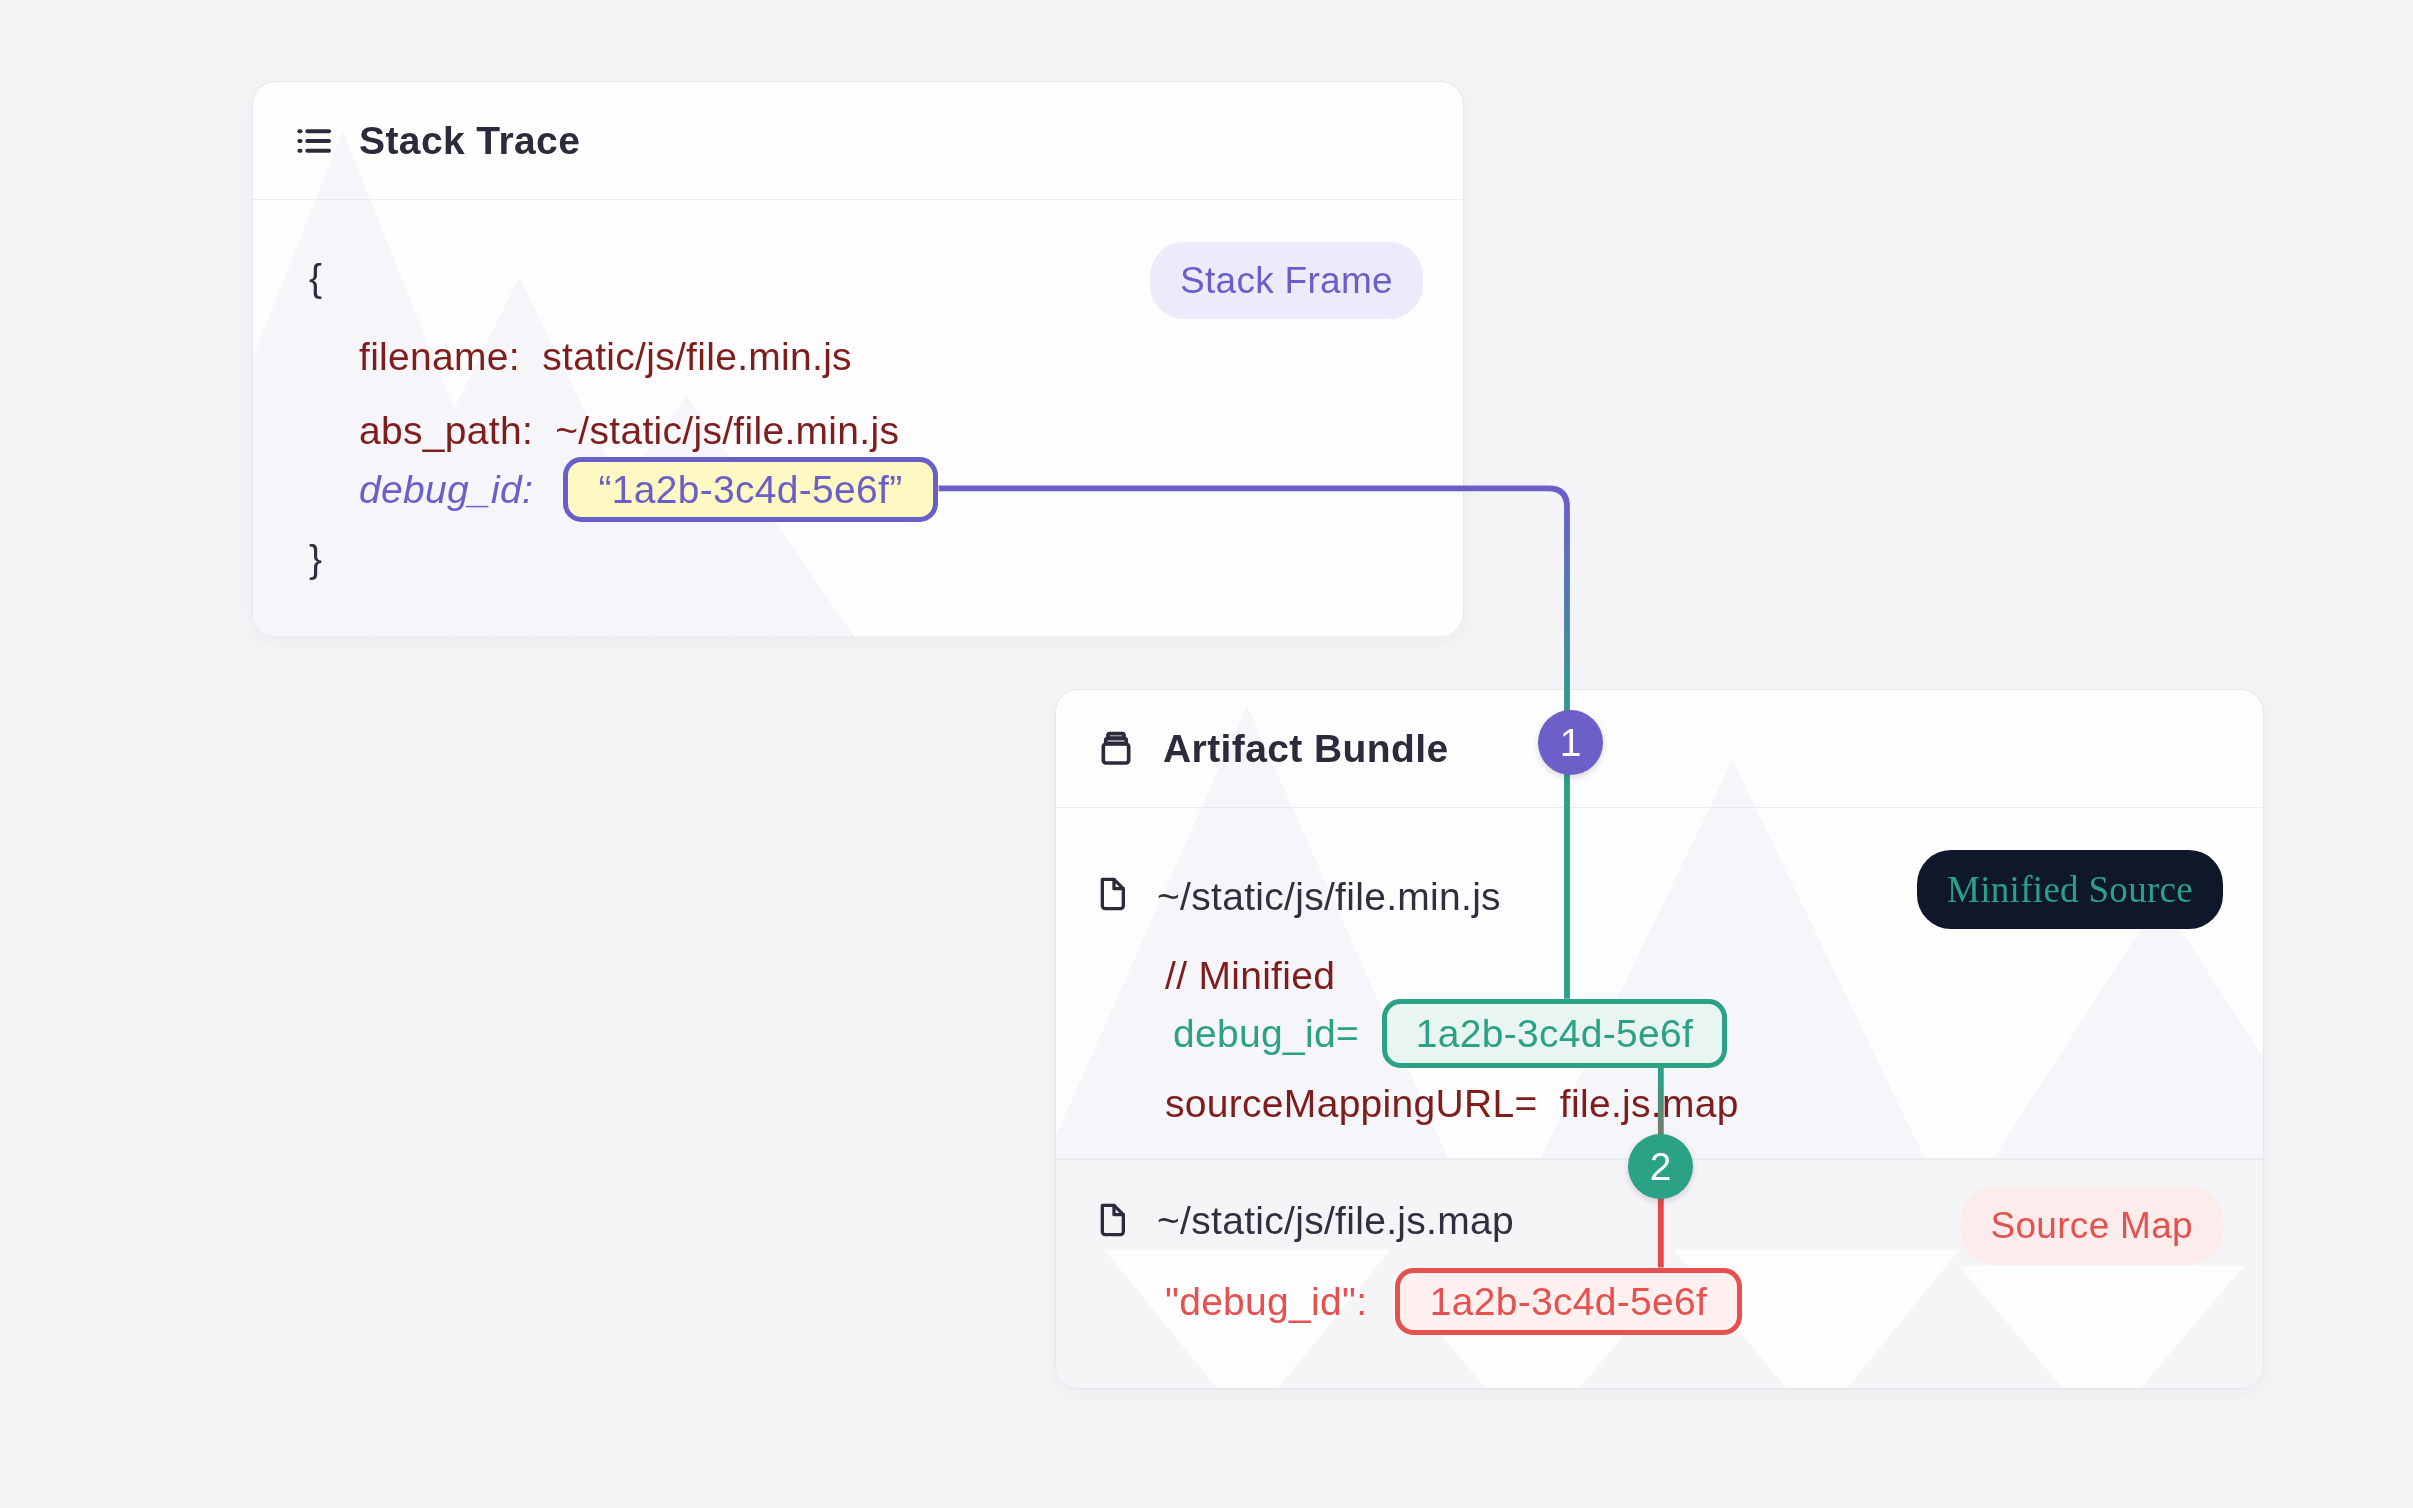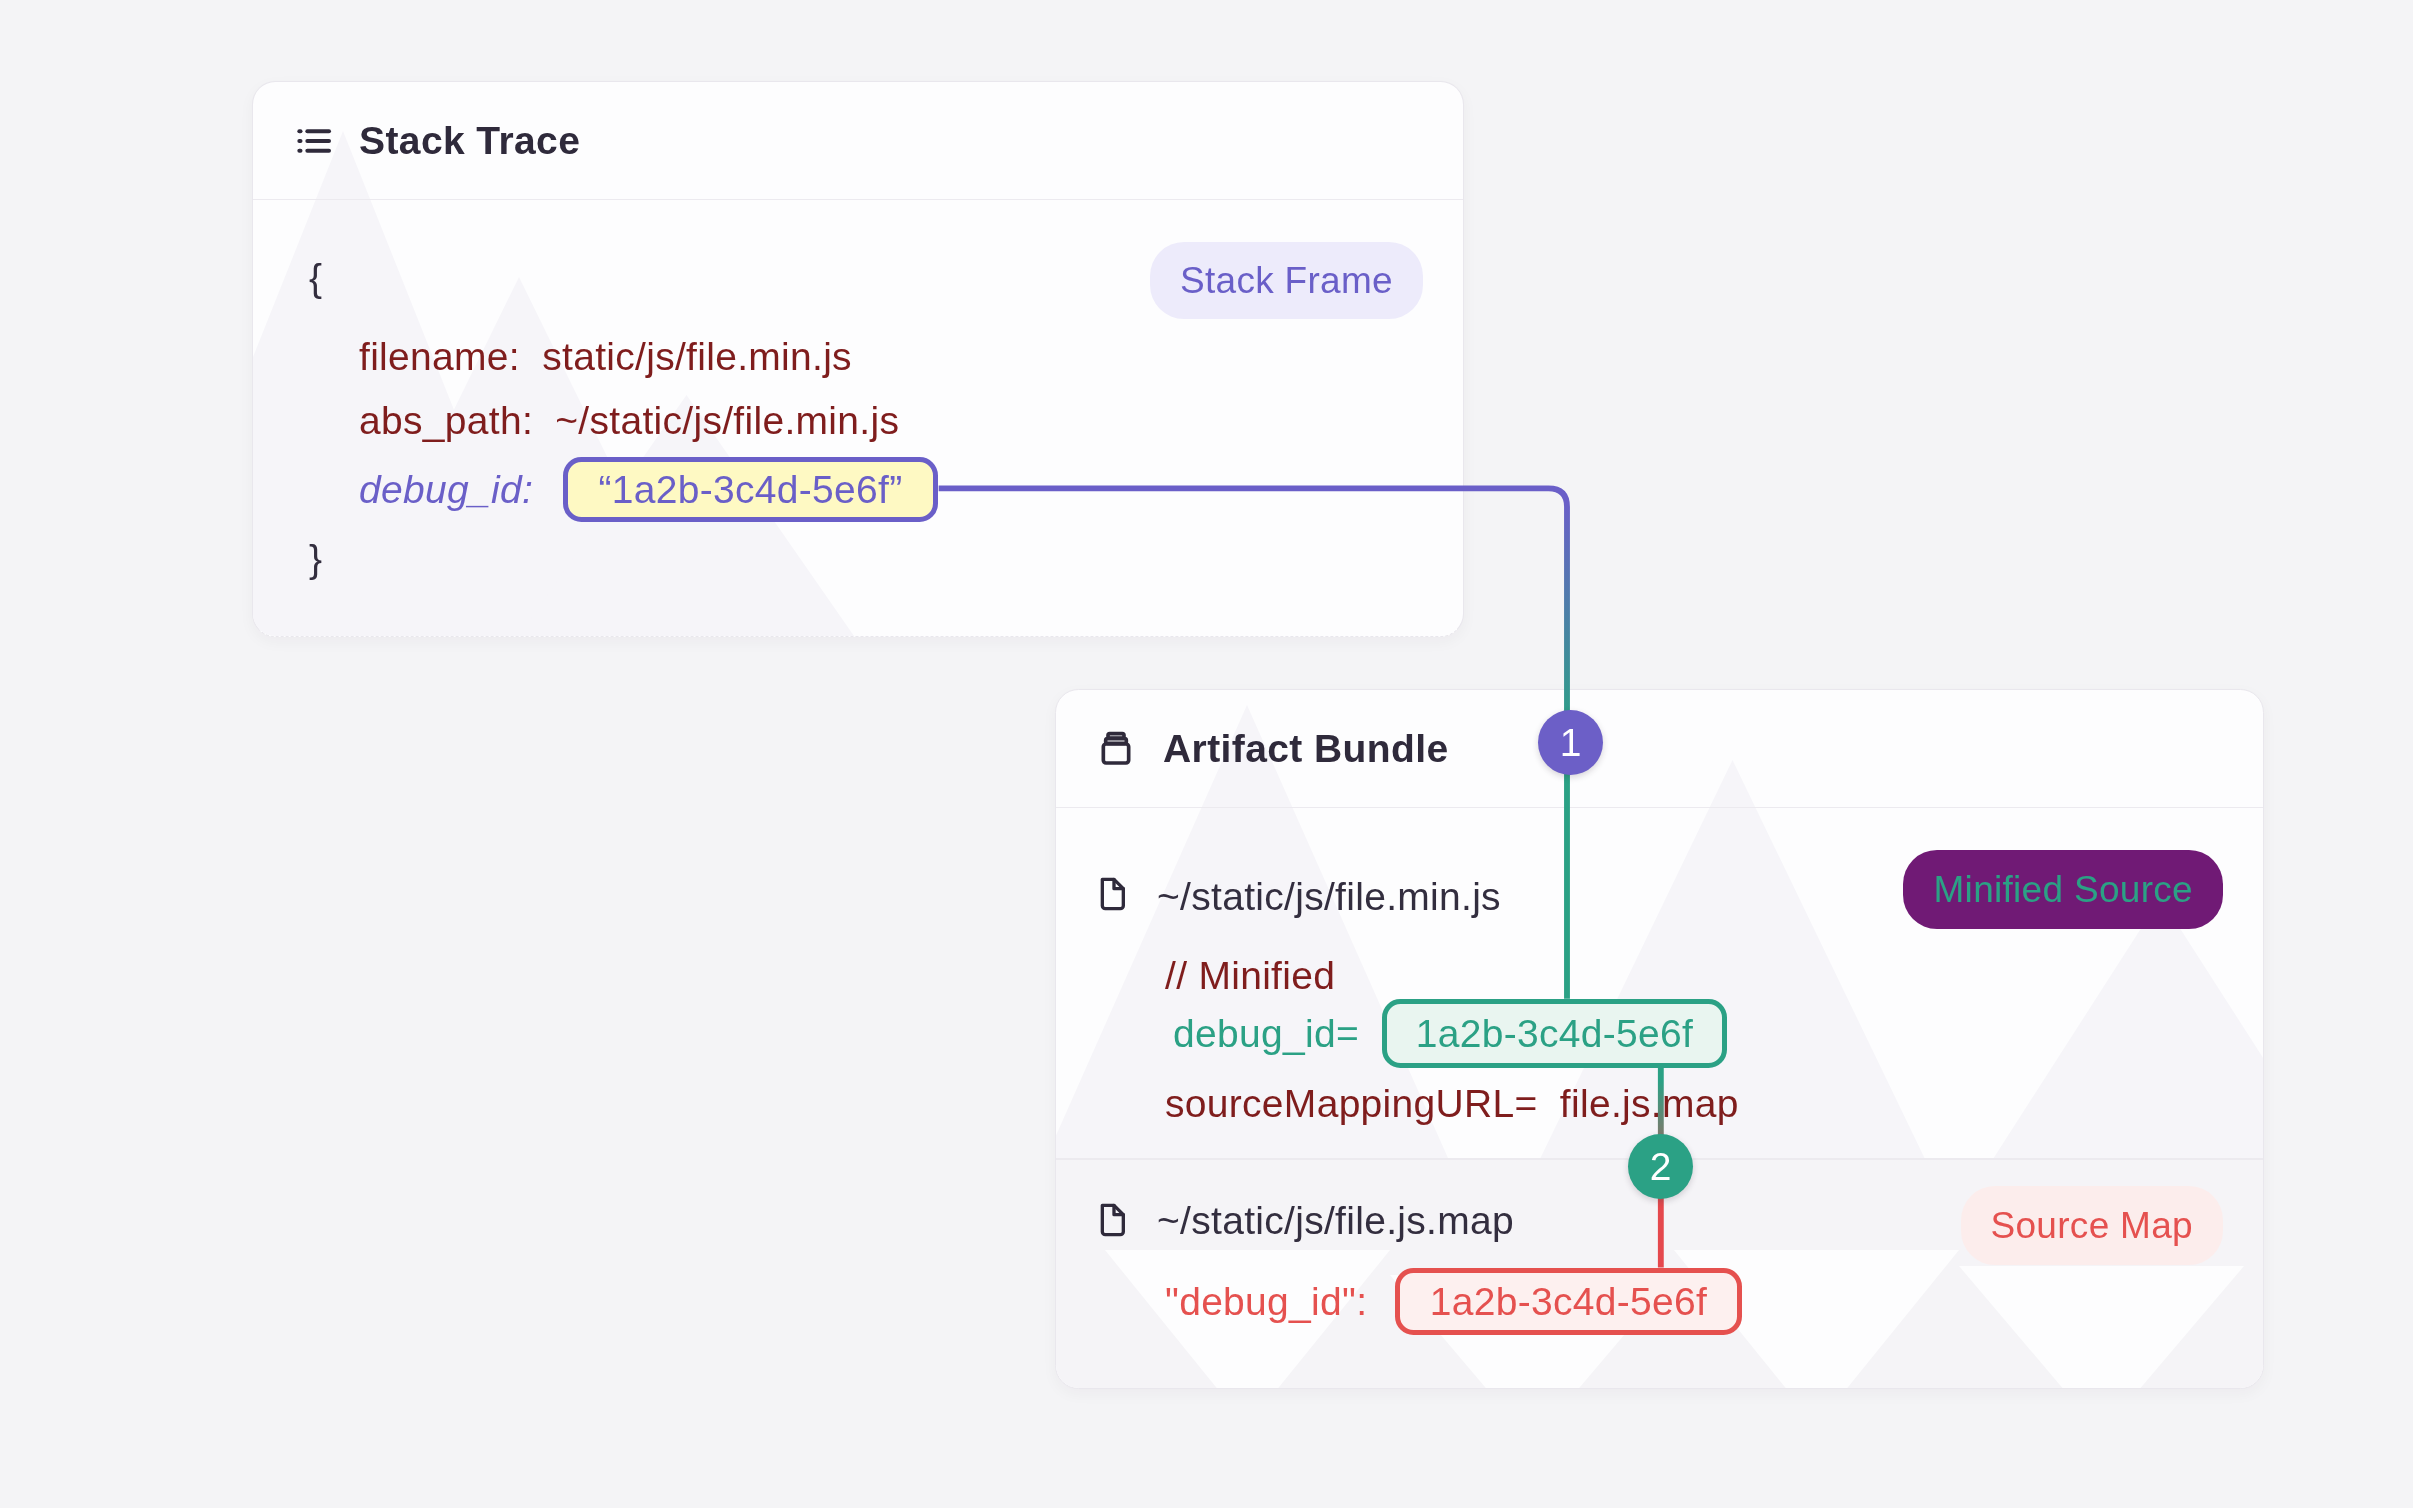--- a/index.html
+++ b/index.html
@@ -63,21 +63,21 @@
   #chip-stack{left:515px;top:457px;width:375px;height:65px;border-color:#6A5FC8;background:#fef9c3;color:#6A5FC8;}
   #chip-min{left:1334px;top:999px;width:345px;height:69px;border-color:#2BA185;background:#E9F5F0;color:#2BA185;}
   #chip-map{left:1347px;top:1268px;width:347px;height:67px;border-color:#E5514F;background:#FDF0EF;color:#E5514F;}
 
   
   .pill{
     position:absolute;height:69px;line-height:69px;
     padding:5px 30px;border-radius:34px;font-size:37px;letter-spacing:0.3px;
   }
   #badge-stack-frame{right:40px;top:160px;height:67px;line-height:67px;background:#EDEBFB;color:#6A5FC8;}
-  #badge-minified{right:40px;top:160px;background:#701a75;color:#2BA185;}
+  #badge-minified{right:40px;top:160px;background:#0f172a;color:#2BA185;font-family:Liberation Serif, serif;}
   #badge-sourcemap{right:40px;top:496px;background:#FCEDEC;color:#E5514F;}
 
   
   .step{
     position:absolute;z-index:6;width:65px;height:65px;border-radius:50%;
     display:flex;align-items:center;justify-content:center;
     color:#FFFFFF;font-size:39px;font-weight:500;
     box-shadow:0 2.5px 6.7px rgba(43,34,51,0.18);
   }
   #step-1{left:1490px;top:710px;background:#6C5FC7;}
@@ -114,21 +114,21 @@
         <line x1="3.2" y1="12" x2="3.9" y2="12"></line>
           <line x1="8" y1="12" x2="21" y2="12"></line>
         <line x1="3.2" y1="17.8" x2="3.9" y2="17.8"></line>
           <line x1="8" y1="17.8" x2="21" y2="17.8"></line>
       </svg>
       <div class="card-title">Stack Trace</div>
     </div>
 
     <div class="line dark" style="left:56px;top:172px;">{</div>
     <div class="line muted" style="left:106px;top:251px;">filename:  static/js/file.min.js</div>
-    <div class="line muted" style="left:106px;top:315px;">abs_path:  ~/static/js/file.min.js</div>
+    <div class="line muted" style="left:106px;top:325px;">abs_path:  ~/static/js/file.min.js</div>
     <div class="line purple-text" style="left:106px;top:384px;font-style:italic;">debug_id:</div>
     <div class="line dark" style="left:56px;top:453px;">}</div>
 
     <div class="pill" id="badge-stack-frame">Stack Frame</div>
   </div>
 
   <div class="card" id="artifact-card">
     <div class="tri-up" style="left:-10px;top:15px;width:402px;height:453px;"></div>
     <div class="tri-up" style="left:484px;top:70px;width:385px;height:399px;"></div>
     <div class="tri-up" style="left:937px;top:208px;width:335px;height:261px;"></div>

